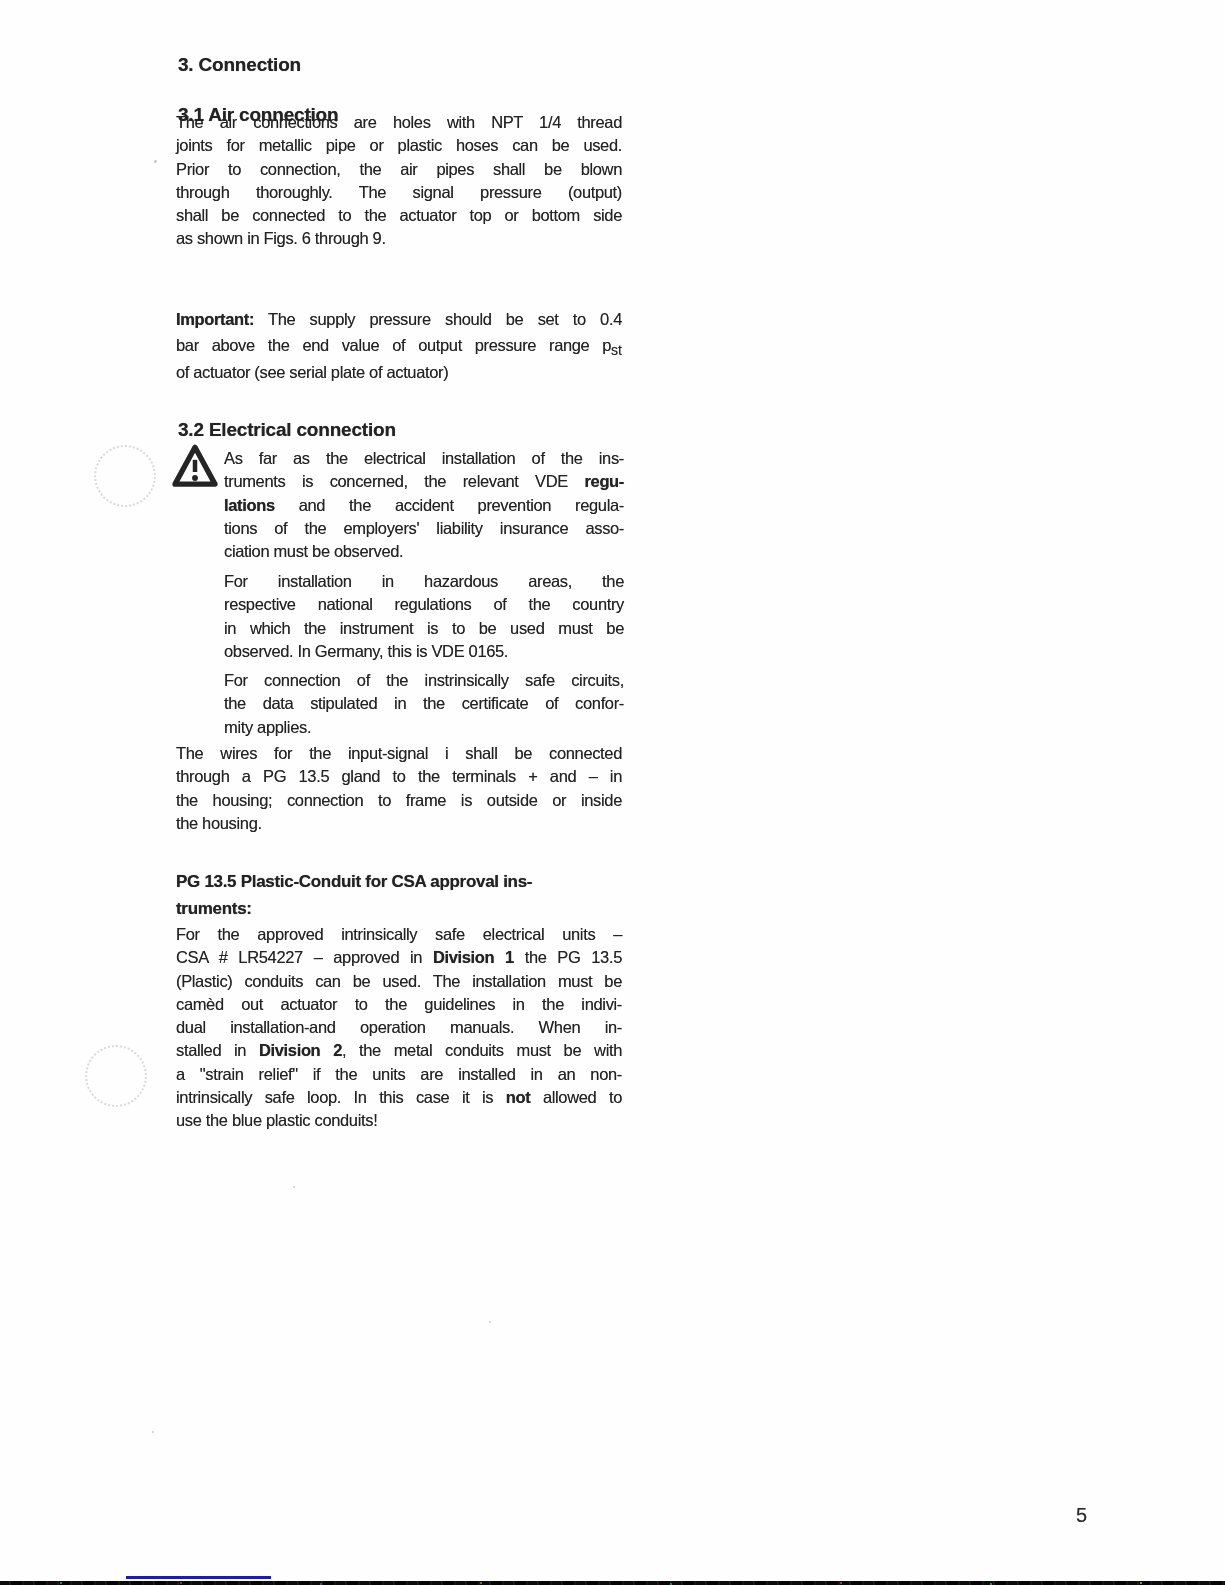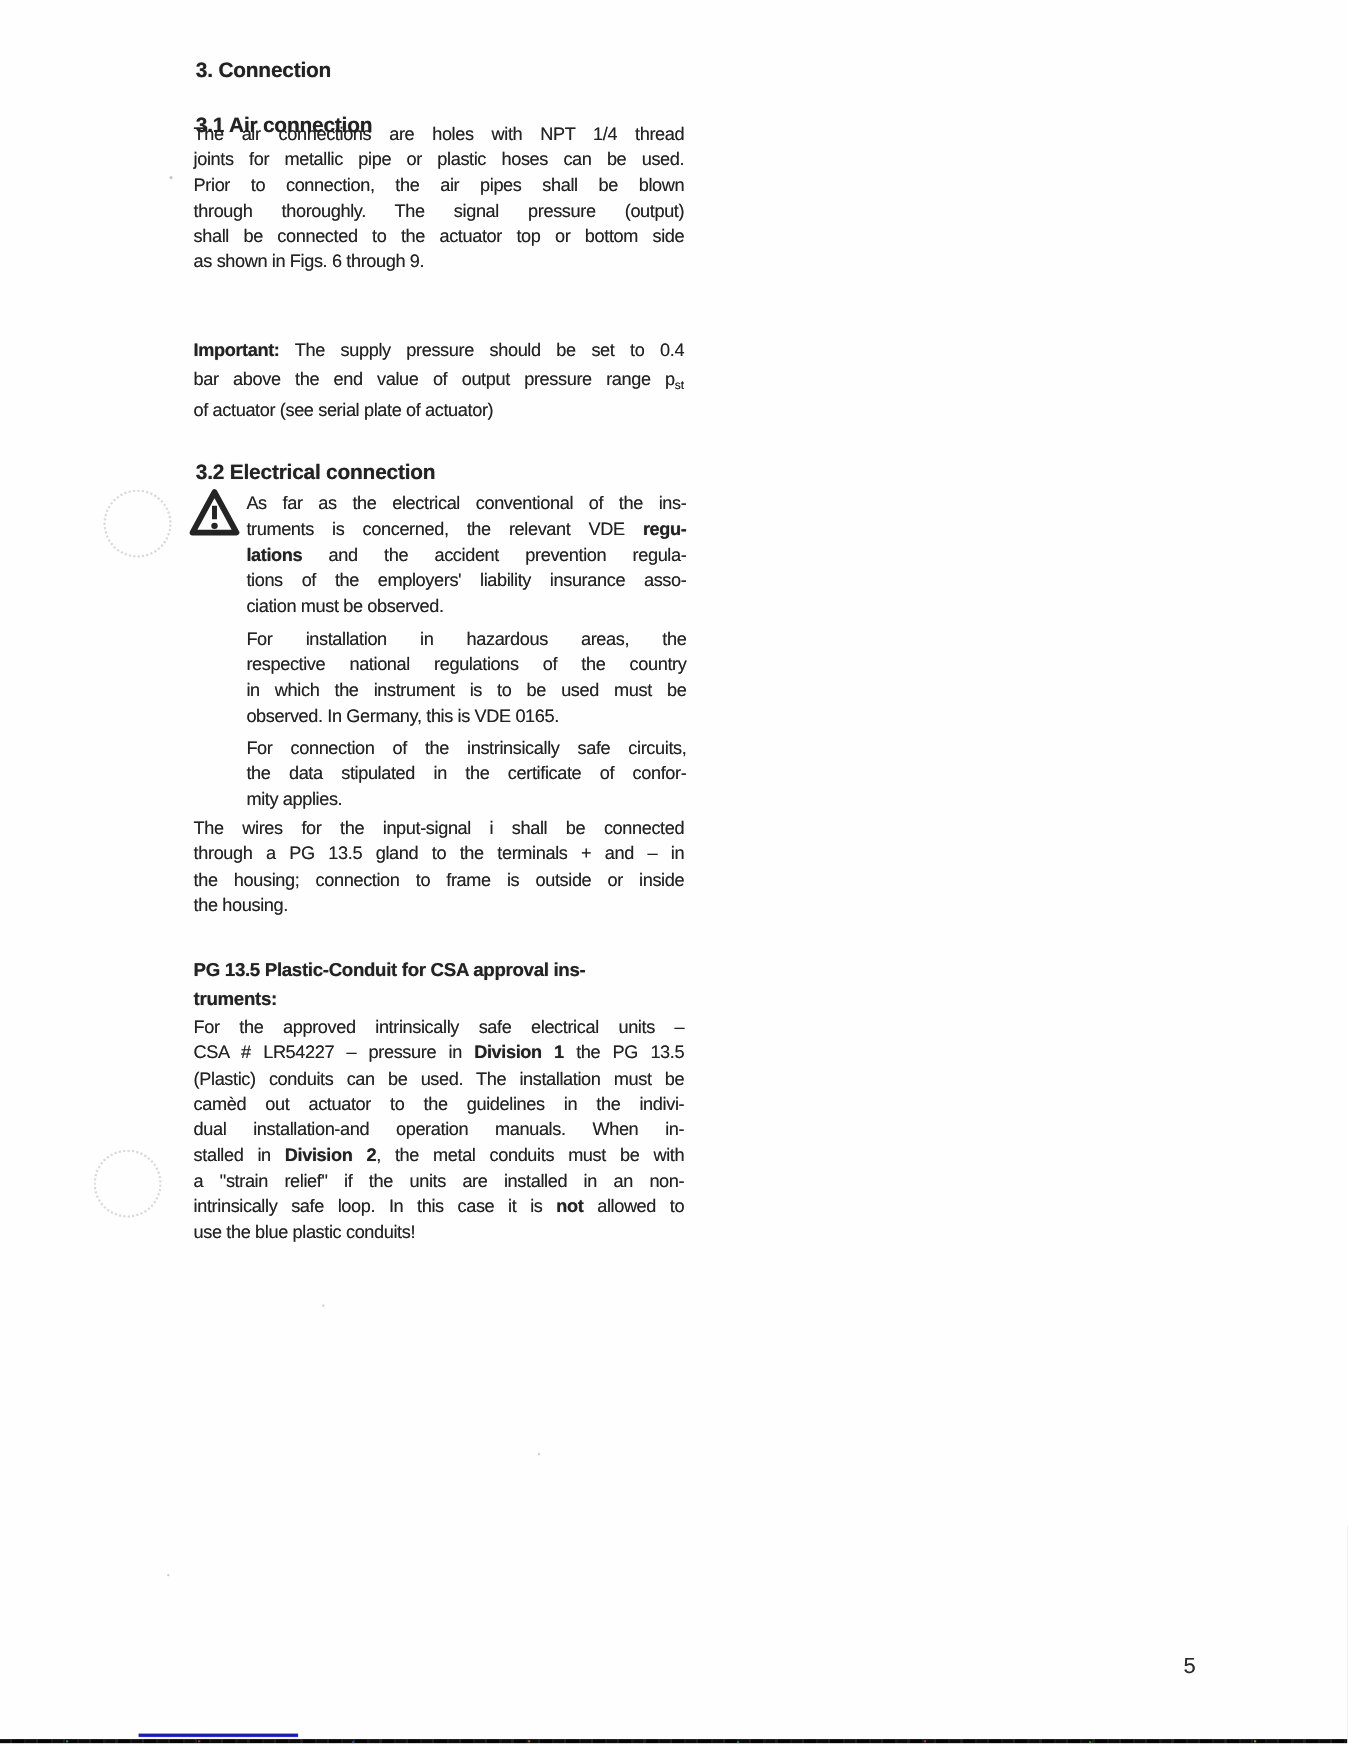--- a/index.html
+++ b/index.html
@@ -17,21 +17,21 @@
   .h1,.h2{
     font-weight:bold;font-size:19px;letter-spacing:-0.2px;
     text-shadow:0 0 0.7px rgba(30,30,30,.7);
   }
   .h3line{
     font-weight:bold;font-size:17px;line-height:26.5px;letter-spacing:-0.3px;white-space:nowrap;
     text-shadow:0 0 0.7px rgba(30,30,30,.7);
   }
   .imp .ln{line-height:26px;}
   b{text-shadow:0 0 0.7px rgba(30,30,30,.7);}
-  sub.sub{font-size:11px;vertical-align:baseline;position:relative;top:4px;letter-spacing:0;}
+  sub.sub{font-size:14px;vertical-align:baseline;position:relative;top:4px;letter-spacing:0;}
   .warn-icon{position:absolute;left:171px;top:443px;width:48px;height:47px;}
   .hole{
     position:absolute;width:58px;height:58px;border:2px dotted #cdcdcd;border-radius:50%;
     opacity:.75;
   }
   .speck{position:absolute;width:3px;height:3px;background:#c9c9c9;border-radius:50%;}
   .page-num{position:absolute;left:1076px;top:1504px;font-size:20px;color:#2a2a2a;
     text-shadow:0 0 0.5px rgba(40,40,40,.5);}
   .blue-line{position:absolute;left:126px;top:1576px;width:145px;height:3px;}
   .edge-bar{
@@ -76,21 +76,21 @@
 
   <span class="warn-icon">
     <svg viewBox="0 0 24 24" width="48" height="47">
       <path d="M12 2.2 L22.2 21 L1.8 21 Z" fill="none" stroke="#242424" stroke-width="2.7" stroke-linejoin="round"></path>
       <line x1="12" y1="8.6" x2="12" y2="14.8" stroke="#242424" stroke-width="2.3"></line>
       <circle cx="12" cy="17.9" r="1.5" fill="#242424"></circle>
     </svg>
   </span>
 
   <div class="blk" style="left:224px;top:447px;width:400px;">
-    <div class="ln j">As far as the electrical conventional of the ins-</div>
+    <div class="ln j">As far as the electrical installation of the ins-</div>
     <div class="ln j"><span>truments is concerned, the relevant VDE </span><b>regu-</b></div>
     <div class="ln j"><b>lations</b><span> and the accident prevention regula-</span></div>
     <div class="ln j">tions of the employers' liability insurance asso-</div>
     <div class="ln l">ciation must be observed.</div>
   </div>
 
   <div class="blk" style="left:224px;top:570px;width:400px;">
     <div class="ln j">For installation in hazardous areas, the</div>
     <div class="ln j">respective national regulations of the country</div>
     <div class="ln j">in which the instrument is to be used must be</div>
@@ -110,21 +110,21 @@
     <div class="ln l">the housing.</div>
   </div>
 
   <div class="blk" style="left:176px;top:869px;width:446px;">
     <div class="h3line">PG 13.5 Plastic-Conduit for CSA approval ins-</div>
     <div class="h3line">truments:</div>
   </div>
 
   <div class="blk" style="left:176px;top:923px;width:446px;">
     <div class="ln j">For the approved intrinsically safe electrical units –</div>
-    <div class="ln j"><span>CSA # LR54227 – pressure in </span><b>Division 1</b><span> the PG 13.5</span></div>
+    <div class="ln j"><span>CSA # LR54227 – approved in </span><b>Division 1</b><span> the PG 13.5</span></div>
     <div class="ln j">(Plastic) conduits can be used. The installation must be</div>
     <div class="ln j">camèd out actuator to the guidelines in the indivi-</div>
     <div class="ln j">dual installation-and operation manuals. When in-</div>
     <div class="ln j"><span>stalled in </span><b>Division 2</b><span>, the metal conduits must be with</span></div>
     <div class="ln j">a "strain relief" if the units are installed in an non-</div>
     <div class="ln j"><span>intrinsically safe loop. In this case it is </span><b>not</b><span> allowed to</span></div>
     <div class="ln l">use the blue plastic conduits!</div>
   </div>
 
   <div class="page-num">5</div>

